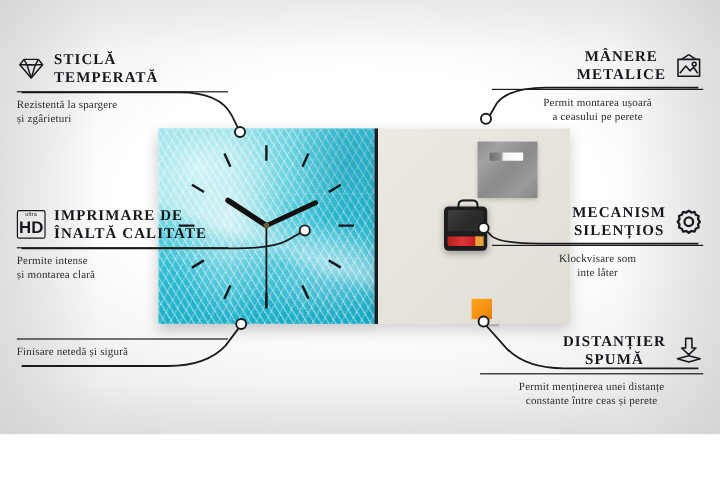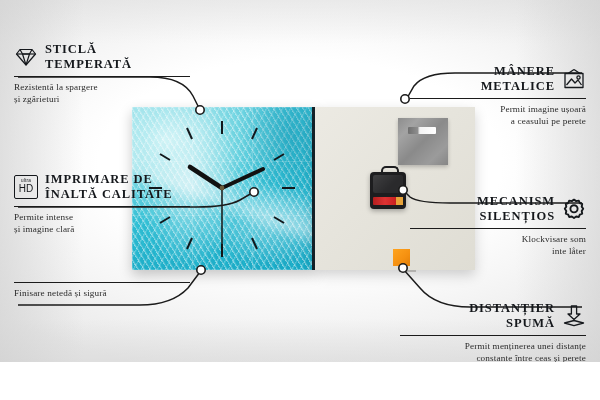--- a/index.html
+++ b/index.html
@@ -151,21 +151,21 @@
     background: rgba(120,115,105,.35);
     z-index:1;
   }
 
   
   .feature{
     position:absolute;
     z-index:4;
     width:170px;
   }
-  .feature.right{ text-align:right;margin-top:24px; }
+  .feature.right{ text-align:center; }
 
   .f-head{
     display:flex;
     align-items:center;
     gap:7px;
   }
   .feature.right .f-head{ justify-content:flex-end; }
 
   .f-title{
     font-family:"Liberation Serif", serif;
@@ -207,22 +207,22 @@
     line-height:1;
   }
   .hd-ultra{
     font-family:"Liberation Sans", sans-serif;
     font-size:4.6px;
     letter-spacing:.2px;
     color:#15181c;
   }
   .hd-hd{
     font-family:"Liberation Sans", sans-serif;
-    font-size:10px;
-    font-weight:normal;
+    font-size:14px;
+    font-weight:bold;
     color:#15181c;
     margin-top:.5px;
   }
 
   
   #feat-glass    { left:14px;  top:42px;  width:176px; }
   #feat-print    { left:14px;  top:172px; width:176px; }
   #feat-edges    { left:14px;  top:278px; width:176px; }
   #feat-handles  { left:410px; top:40px;  width:176px; }
   #feat-mech     { left:410px; top:170px; width:176px; }
@@ -329,21 +329,21 @@
         </span>
       </span>
       <span class="f-title">
         <span>IMPRIMARE DE</span><br>
         <span>ÎNALTĂ CALITATE</span>
       </span>
     </div>
     <div class="f-rule"></div>
     <div class="f-sub">
       <span>Permite intense</span><br>
-      <span>și imagine clară</span>
+      <span>și montarea clară</span>
     </div>
   </div>
 
   <div class="feature" id="feat-edges">
     <div class="f-rule"></div>
     <div class="f-sub">
       <span>Finisare netedă și sigură</span>
     </div>
   </div>
 
@@ -360,21 +360,21 @@
             <path d="M12,1.5 L6,5.5"></path>
             <rect x="3" y="5.5" width="18" height="14"></rect>
             <path d="M4.5,17 L9.5,11 L13,15 L16,12 L19.5,17"></path>
             <circle cx="16.5" cy="9.5" r="1.6"></circle>
           </g>
         </svg>
       </span>
     </div>
     <div class="f-rule"></div>
     <div class="f-sub">
-      <span>Permit imagine ușoară</span><br>
+      <span>Permit montarea ușoară</span><br>
       <span>a ceasului pe perete</span>
     </div>
   </div>
 
   <div class="feature right" id="feat-mech">
     <div class="f-head">
       <span class="f-title">
         <span>MECANISM</span><br>
         <span>SILENȚIOS</span>
       </span>

